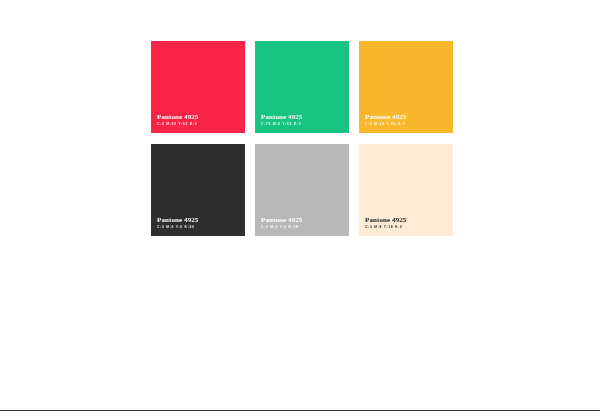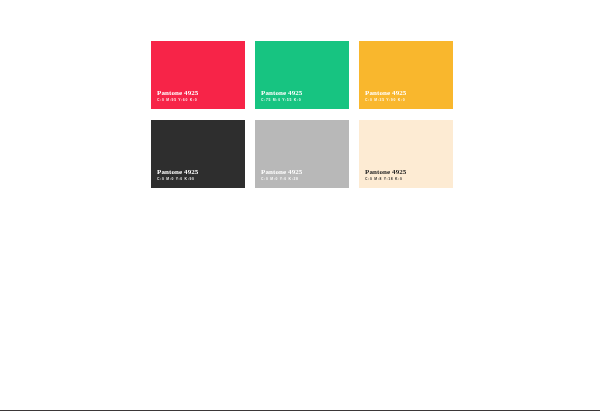--- a/index.html
+++ b/index.html
@@ -29,21 +29,21 @@
     left: 151px;
     top: 41px;
     width: 302px;
     display: flex;
     flex-wrap: wrap;
     gap: 11px 10px;
   }
 
   .swatch {
     width: 94px;
-    height: 68px;
+    height: 92px;
     box-sizing: border-box;
     position: relative;
     overflow: hidden;
     padding-left: 26px;
   }
 
   .swatch-label-block {
     position: absolute;
     left: 6px;
     bottom: 7px;

